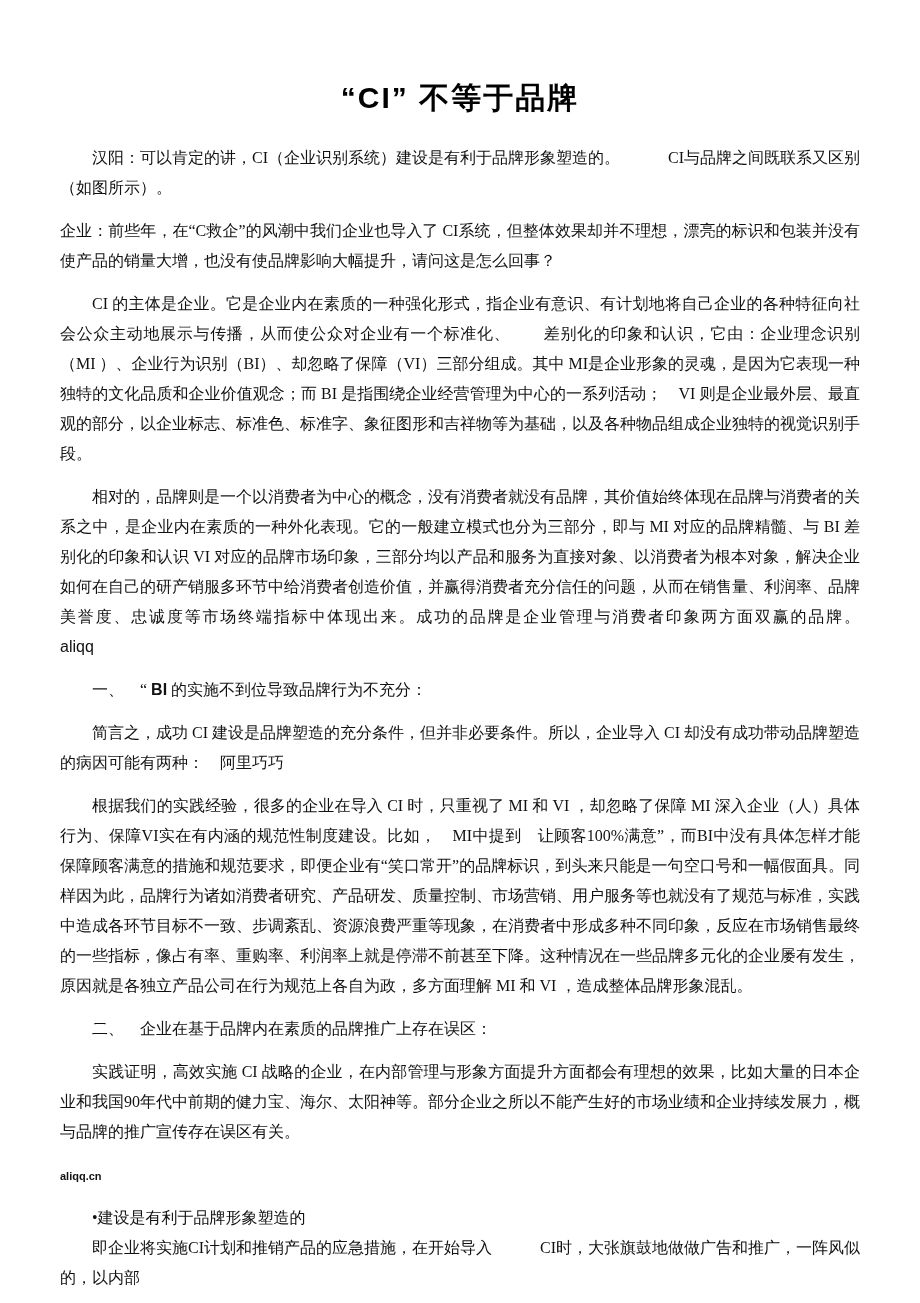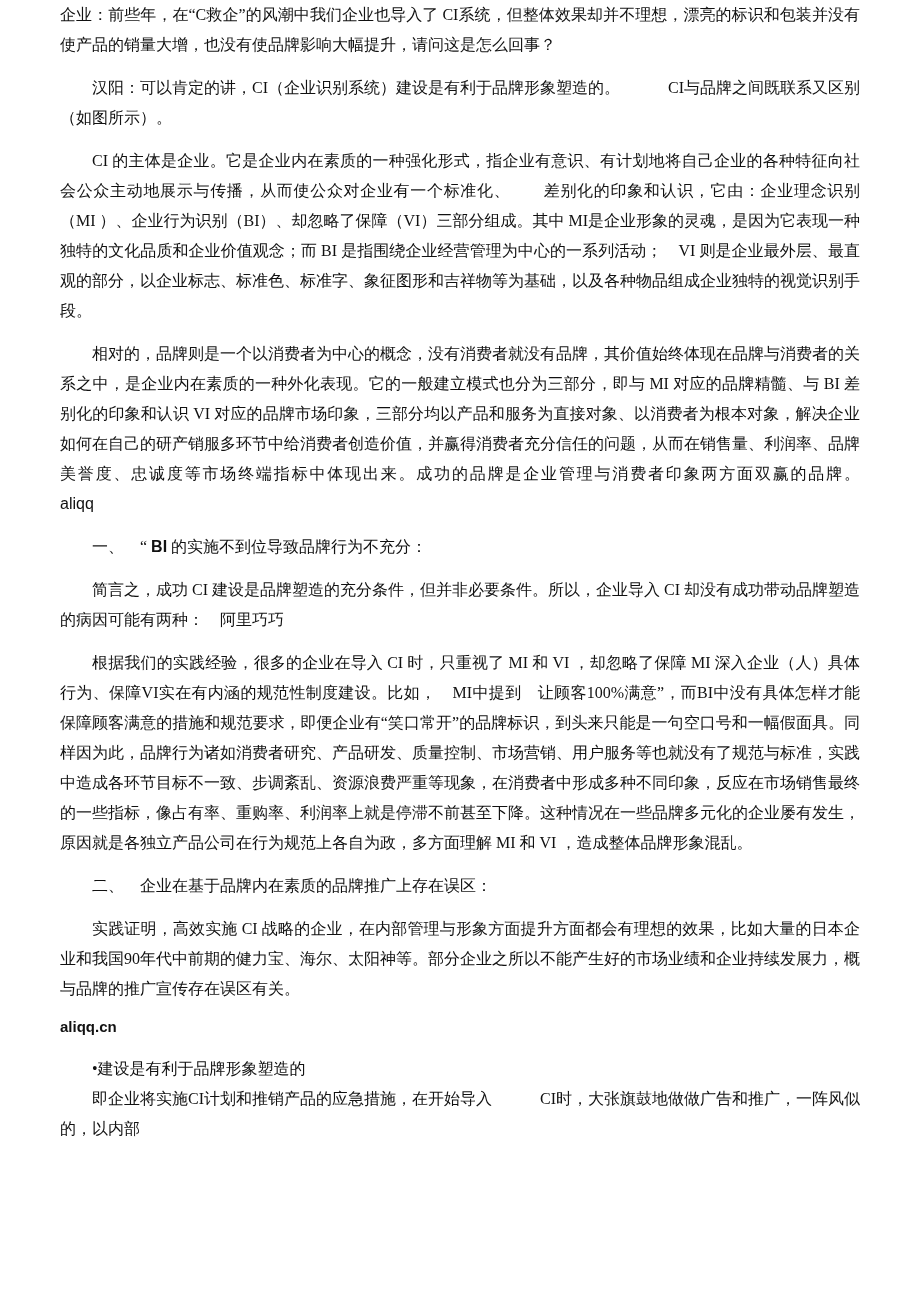--- a/index.html
+++ b/index.html
@@ -24,46 +24,47 @@
     padding-top: 77px;
     margin-bottom: 24px;
   }
   .para {
     line-height: 30px;
     text-align: justify;
     margin-bottom: 13px;
     color: #111111;
   }
   .para.indent { text-indent: 32px; }
-  .para.tight { margin-bottom: 8px; }
+  .para.tight { margin-bottom: 14px; }
   .para.nogap { margin-bottom: 0; }
   .para.gap12 { margin-bottom: 12px; }
   .latin {
     font-family: "Liberation Sans", "DejaVu Sans", sans-serif;
   }
   .tagline-bold {
     font-family: "Liberation Sans", "DejaVu Sans", sans-serif;
     font-weight: bold;
-    font-size: 15px;
+    font-size: 11px;
     text-align: left;
   }
   .bold-run {
     font-family: "Liberation Sans", "DejaVu Sans", sans-serif;
     font-weight: bold;
   }
 </style>
 </head>
 <body>
 
 <div class="page">
 
+  <h1 class="title">“CI” 不等于品牌</h1>
+
+  <p class="para indent">汉阳：可以肯定的讲，CI（企业识别系统）建设是有利于品牌形象塑造的。　　　CI与品牌之间既联系又区别（如图所示）。</p>
 
   <p class="para">企业：前些年，在“C救企”的风潮中我们企业也导入了 CI系统，但整体效果却并不理想，漂亮的标识和包装并没有使产品的销量大增，也没有使品牌影响大幅提升，请问这是怎么回事？</p>
-
-  <p class="para indent">汉阳：可以肯定的讲，CI（企业识别系统）建设是有利于品牌形象塑造的。　　　CI与品牌之间既联系又区别（如图所示）。</p>
 
   <p class="para indent">CI 的主体是企业。它是企业内在素质的一种强化形式，指企业有意识、有计划地将自己企业的各种特征向社会公众主动地展示与传播，从而使公众对企业有一个标准化、　　差别化的印象和认识，它由：企业理念识别（MI ）、企业行为识别（BI）、却忽略了保障（VI）三部分组成。其中 MI是企业形象的灵魂，是因为它表现一种独特的文化品质和企业价值观念；而 BI 是指围绕企业经营管理为中心的一系列活动；　VI 则是企业最外层、最直观的部分，以企业标志、标准色、标准字、象征图形和吉祥物等为基础，以及各种物品组成企业独特的视觉识别手段。</p>
 
 
   <p class="para indent"><span>相对的，品牌则是一个以消费者为中心的概念，没有消费者就没有品牌，其价值始终体现在品牌与消费者的关系之中，是企业内在素质的一种外化表现。它的一般建立模式也分为三部分，即与 MI 对应的品牌精髓、与 BI 差别化的印象和认识 VI 对应的品牌市场印象，三部分均以产品和服务为直接对象、以消费者为根本对象，解决企业如何在自己的研产销服多环节中给消费者创造价值，并赢得消费者充分信任的问题，从而在销售量、利润率、品牌美誉度、忠诚度等市场终端指标中体现出来。成功的品牌是企业管理与消费者印象两方面双赢的品牌。　　　</span><span class="latin">aliqq</span></p>
 
   <p class="para indent"><span>一、　“ </span><span class="bold-run">BI</span><span> 的实施不到位导致品牌行为不充分：</span></p>
 
   <p class="para indent">简言之，成功 CI 建设是品牌塑造的充分条件，但并非必要条件。所以，企业导入 CI 却没有成功带动品牌塑造的病因可能有两种：　阿里巧巧</p>
 

